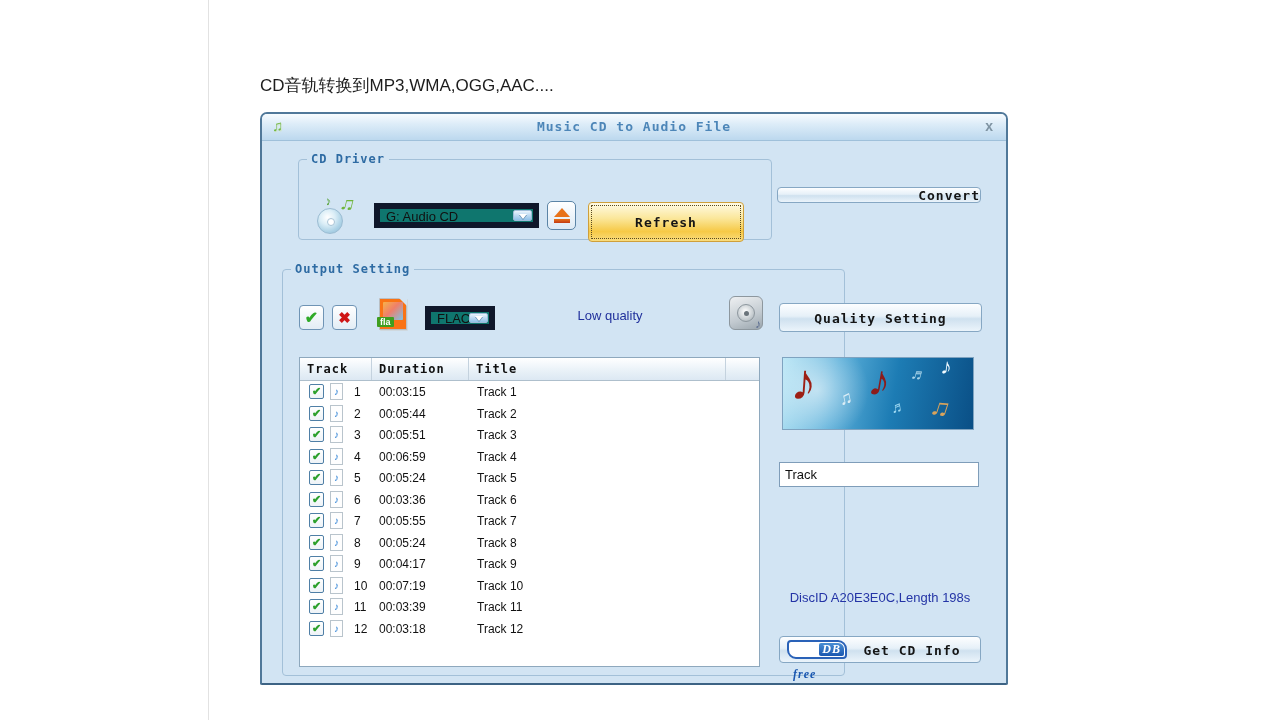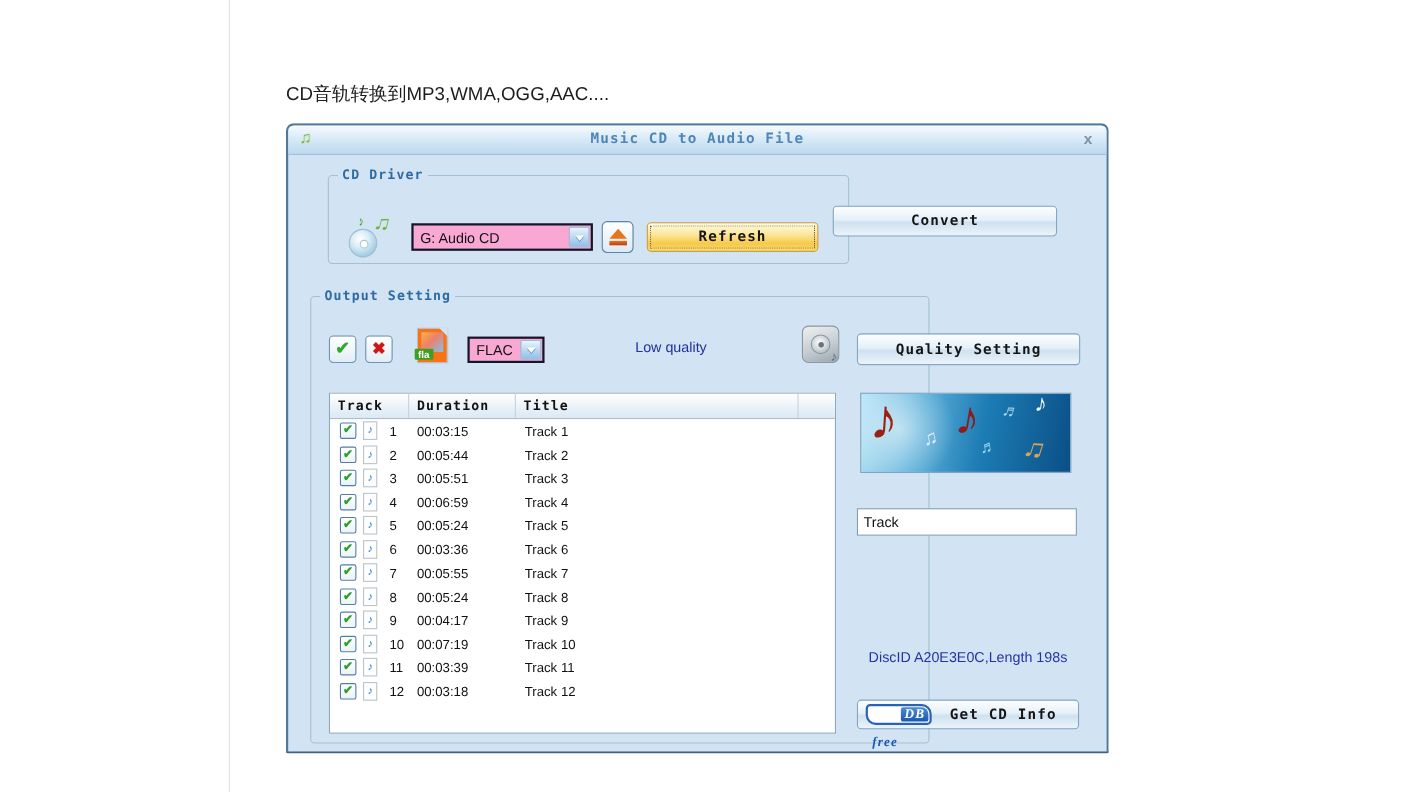--- a/index.html
+++ b/index.html
@@ -29,22 +29,22 @@
                           color:#2e6ba3; padding:0 4px; margin-left:8px; }
   .cd-driver-group { left:36px; top:38px; width:474px; height:88px; }
   .output-group    { left:20px; top:148px; width:563px; height:414px; }
 
   
   .btn { position:absolute; border:1px solid #86a7c3; border-radius:4px; cursor:pointer;
          background:linear-gradient(180deg,#fdfeff 0%,#e6f0f8 45%,#cfe1ef 55%,#ebf4fb 100%);
          font:bold 13px "DejaVu Sans Mono", monospace; letter-spacing:1px; color:#151515;
          text-align:center; }
   .btn .lbl { position:absolute; left:0; right:0; top:50%; transform:translateY(-50%); }
-  .convert-btn { left:495px; top:73px; width:204px; height:28px; }
-  .refresh-btn { left:289px; top:36px; width:156px; height:27px;
+  .convert-btn { left:515px; top:73px; width:204px; height:16px;text-align:right; }
+  .refresh-btn { left:289px; top:36px; width:156px; height:40px;
                  background:linear-gradient(180deg,#fffbe6 0%,#fbe79b 40%,#f6c946 75%,#f9dc7d 100%);
                  border:1px solid #cf9f3a; outline:1px dotted #5a4a20; outline-offset:-4px; }
   .quality-btn { left:496px; top:27px; width:203px; height:29px; }
   .rename-btn  { left:496px; top:238px; width:202px; height:27px; }
   .rename-btn .lbl { left:30px; }
   .getinfo-btn { left:496px; top:360px; width:202px; height:27px; }
   .getinfo-btn .lbl { left:64px; }
 
   
   .sqbtn { position:absolute; width:25px; height:25px; border:1px solid #6f94b5; border-radius:4px;
@@ -55,21 +55,21 @@
 
   
   .eject-btn { left:248px; top:35px; width:29px; height:29px; border:1px solid #5b84a6; border-radius:5px;
                background:linear-gradient(#ffffff,#dceaf5); cursor:pointer;
                display:flex; flex-direction:column; align-items:center; justify-content:center; position:absolute; }
   .eject-btn .tri { width:0; height:0; border-left:8px solid transparent; border-right:8px solid transparent;
                     border-bottom:9px solid #e8731a; }
   .eject-btn .bar { width:16px; height:4px; margin-top:2px; background:linear-gradient(#e8731a,#c23a12); }
 
   
-  .xp-select { position:absolute; background:#f9a8d4; border:2px solid #0f172a; cursor:pointer; }
+  .xp-select { position:absolute; background:#0f766e; border:6px solid #0f172a; cursor:pointer; }
   .xp-select .txt { position:absolute; left:6px; top:50%; transform:translateY(-50%);
                     font-size:13px; color:#111; white-space:nowrap; }
   .xp-select .arrow { position:absolute; right:1px; top:1px; bottom:1px; width:19px; border-radius:2px;
                       background:linear-gradient(180deg,#e9f4fd 0%,#bcd9f2 50%,#8fc0e8 100%);
                       border:1px solid #9ebcd8; }
   .xp-select .arrow::after { content:""; position:absolute; left:50%; top:50%; transform:translate(-50%,-40%);
                       width:0; height:0; border-left:4px solid transparent; border-right:4px solid transparent;
                       border-top:5px solid #fff; filter:drop-shadow(0 1px 0 #5a87ad); }
   .drive-select { left:75px; top:37px; width:165px; height:25px; }
   .format-select { left:142px; top:30px; width:70px; height:24px; }

